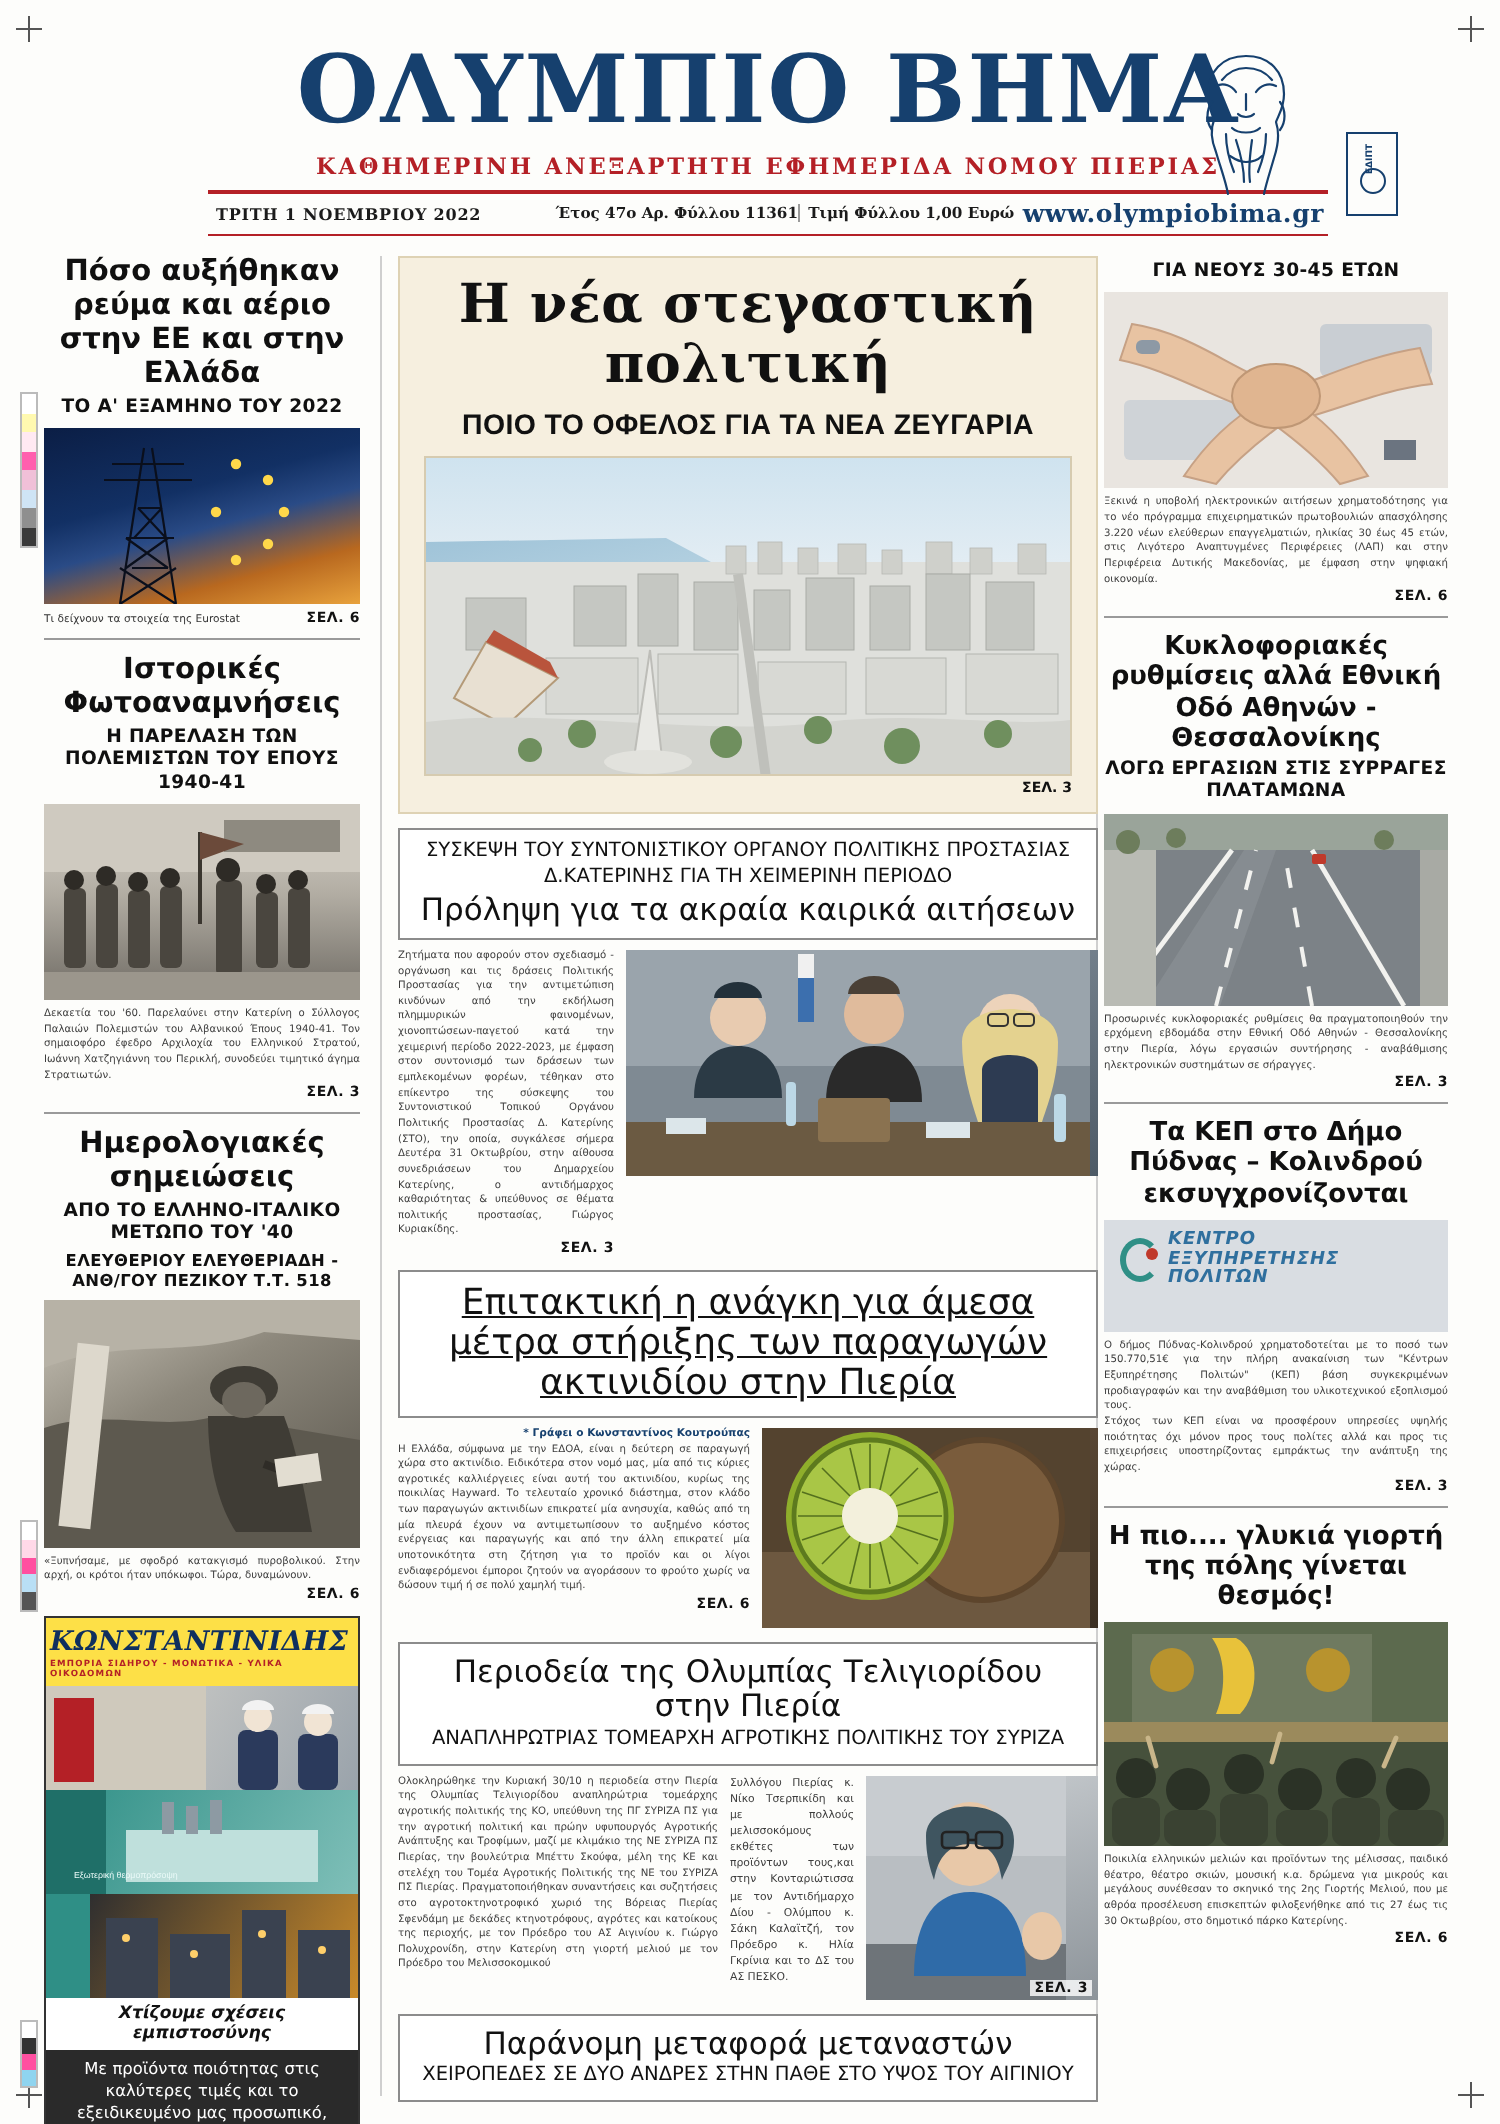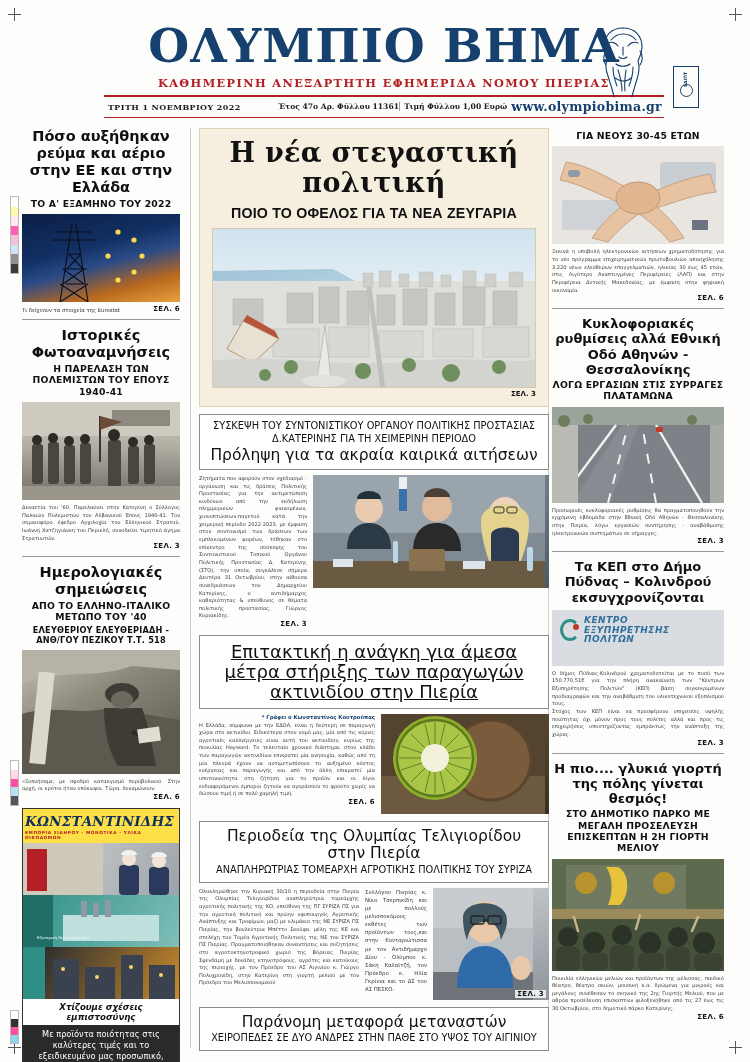--- a/index.html
+++ b/index.html
@@ -695,21 +695,20 @@
           <span class="ktxt">ΚΕΝΤΡΟ ΕΞΥΠΗΡΕΤΗΣΗΣ ΠΟΛΙΤΩΝ</span>
         </div>
       </div>
       <div class="body-txt" style="white-space:pre-line">Ο δήμος Πύδνας-Κολινδρού χρηματοδοτείται με το ποσό των 150.770,51€ για την πλήρη ανακαίνιση των "Κέντρων Εξυπηρέτησης Πολιτών" (ΚΕΠ) βάση συγκεκριμένων προδιαγραφών και την αναβάθμιση του υλικοτεχνικού εξοπλισμού τους.
 Στόχος των ΚΕΠ είναι να προσφέρουν υπηρεσίες υψηλής ποιότητας όχι μόνον προς τους πολίτες αλλά και προς τις επιχειρήσεις υποστηρίζοντας εμπράκτως την ανάπτυξη της χώρας.</div>
       <div class="sel">ΣΕΛ. 3</div>
     </div>
 
     <div class="story">
       <div class="hl-serif hl-15">Η πιο.... γλυκιά γιορτή της πόλης γίνεται θεσμός!</div>
-      <div class="hl-kicker">ΣΤΟ ΔΗΜΟΤΙΚΟ ΠΑΡΚΟ ΜΕ ΜΕΓΑΛΗ ΠΡΟΣΕΛΕΥΣΗ ΕΠΙΣΚΕΠΤΩΝ Η 2Η ΓΙΟΡΤΗ ΜΕΛΙΟΥ</div>
       <div class="photo" style="height:112px;background:linear-gradient(170deg,#5d6b4e,#2e3628)">
         <svg viewBox="0 0 172 112" width="172" height="112" preserveAspectRatio="none" style="position:absolute;inset:0">
           <rect width="172" height="112" fill="#46513c"></rect>
           <rect x="0" y="0" width="172" height="50" fill="#5c6a4e"></rect>
           <rect x="14" y="6" width="120" height="44" fill="#6f7a60"></rect>
           <circle cx="34" cy="24" r="11" fill="#b8932e"></circle>
           <circle cx="112" cy="24" r="11" fill="#b8932e"></circle>
           <path d="M66 8 C78 14 78 36 68 46 L56 46 C62 32 60 16 54 8 Z" fill="#e8c23a"></path>
           <rect x="0" y="50" width="172" height="10" fill="#9b8a5c"></rect>
           <g fill="#2b3226">

